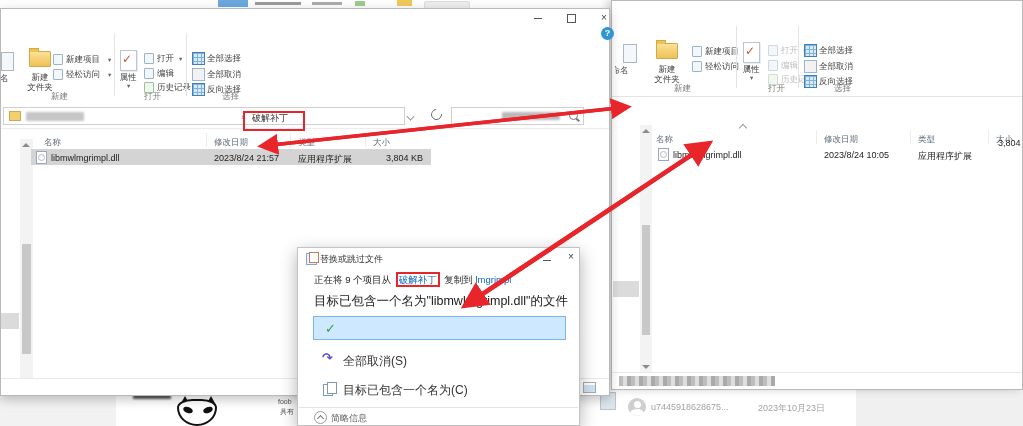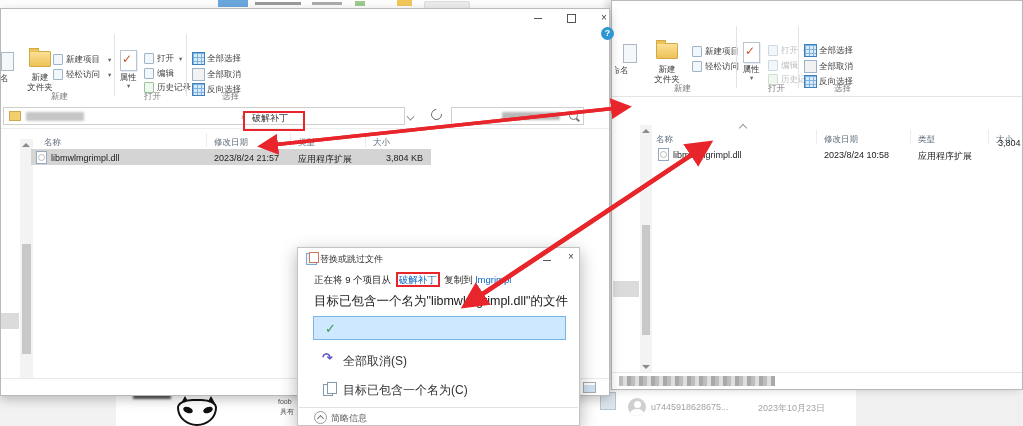--- a/index.html
+++ b/index.html
@@ -188,21 +188,21 @@
   <div class="hdr" style="left:44px;top:133px">名称</div>
   <div class="hdr" style="left:212px;top:133px">修改日期</div>
   <div class="hdr" style="left:306px;top:133px">类型</div>
   <div class="hdr" style="left:384px;top:133px">大小</div>
   <div class="abs" style="left:204px;top:129px;width:1px;height:14px;background:#ececec"></div>
   <div class="abs" style="left:298px;top:129px;width:1px;height:14px;background:#ececec"></div>
   <div class="abs" style="left:376px;top:129px;width:1px;height:14px;background:#ececec"></div>
   <div>
     <div class="docicon" style="left:46px;top:147px"></div>
     <div class="cell" style="left:61px;top:149px">libmwlmgrimpl.dll</div>
-    <div class="cell" style="left:212px;top:149px">2023/8/24 10:58</div>
+    <div class="cell" style="left:212px;top:149px">2023/8/24 10:05</div>
     <div class="cell" style="left:306px;top:149px">应用程序扩展</div>
     <div class="cell" style="left:386px;top:137px">3,804</div>
   </div>
 
   <div class="statusbar">
     <div class="abs" style="left:7px;top:3px;width:156px;height:10px;filter:blur(.6px);
                 background:repeating-linear-gradient(90deg,#bdbdbd 0 4px,#dedede 4px 8px,#a9a9a9 8px 12px)"></div>
   </div>
 </div>
 

